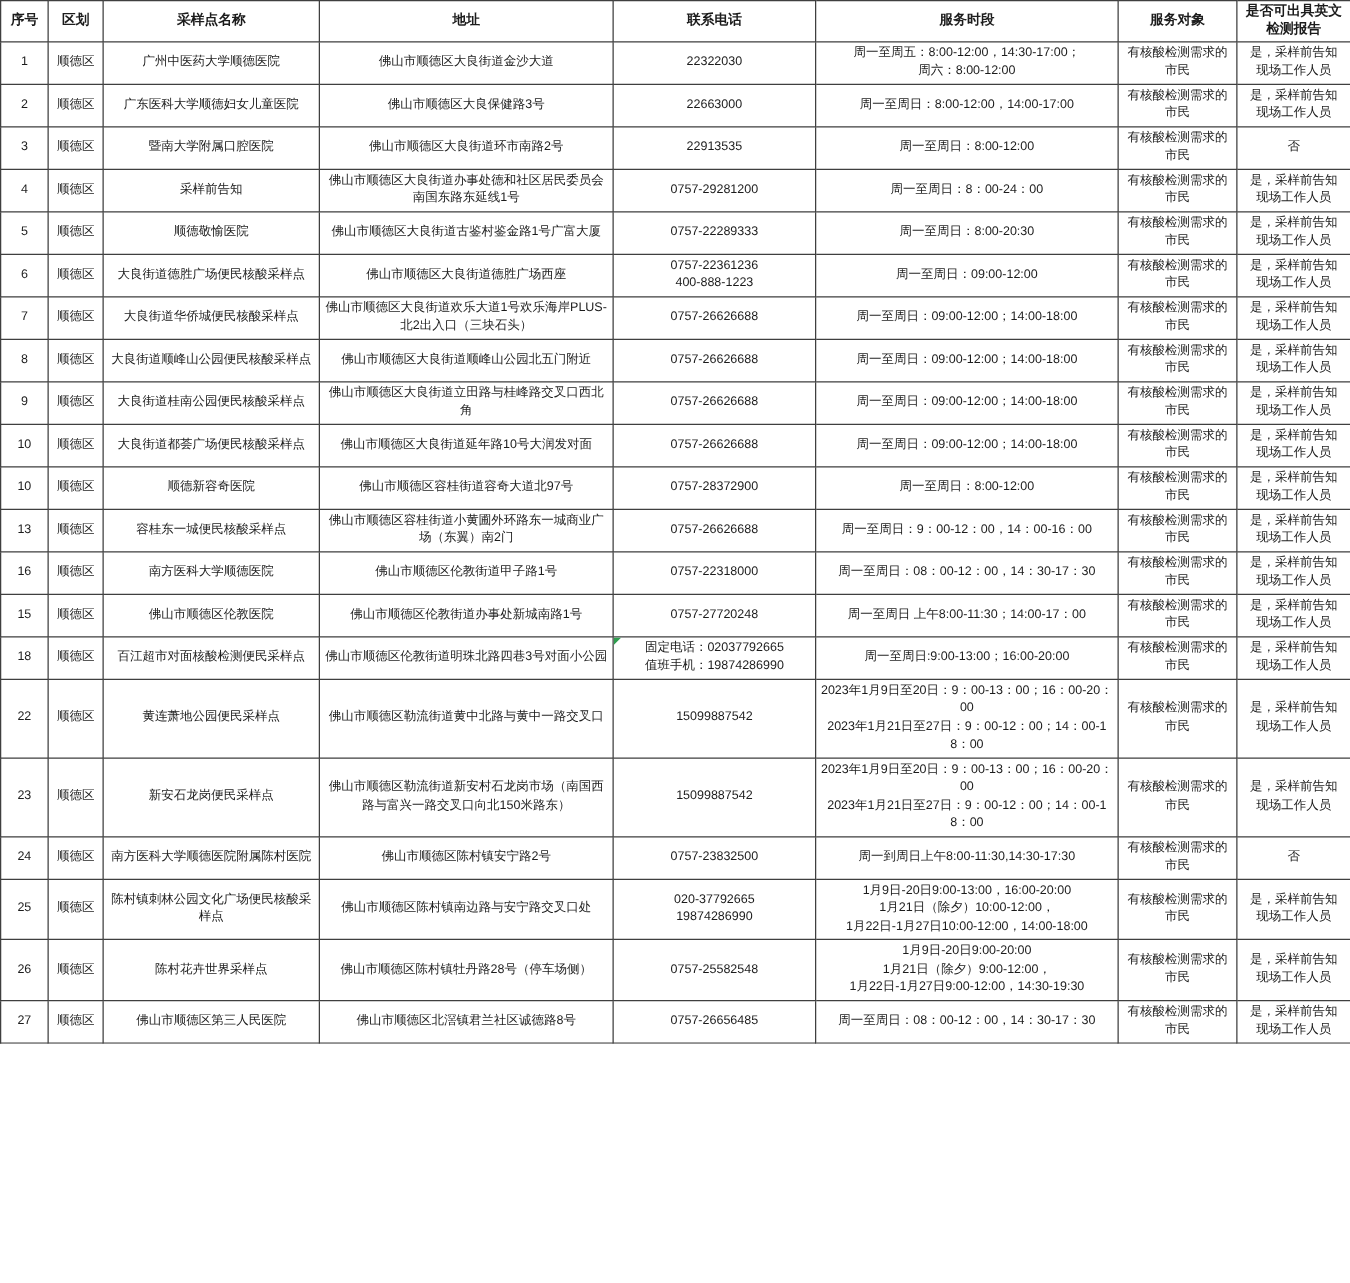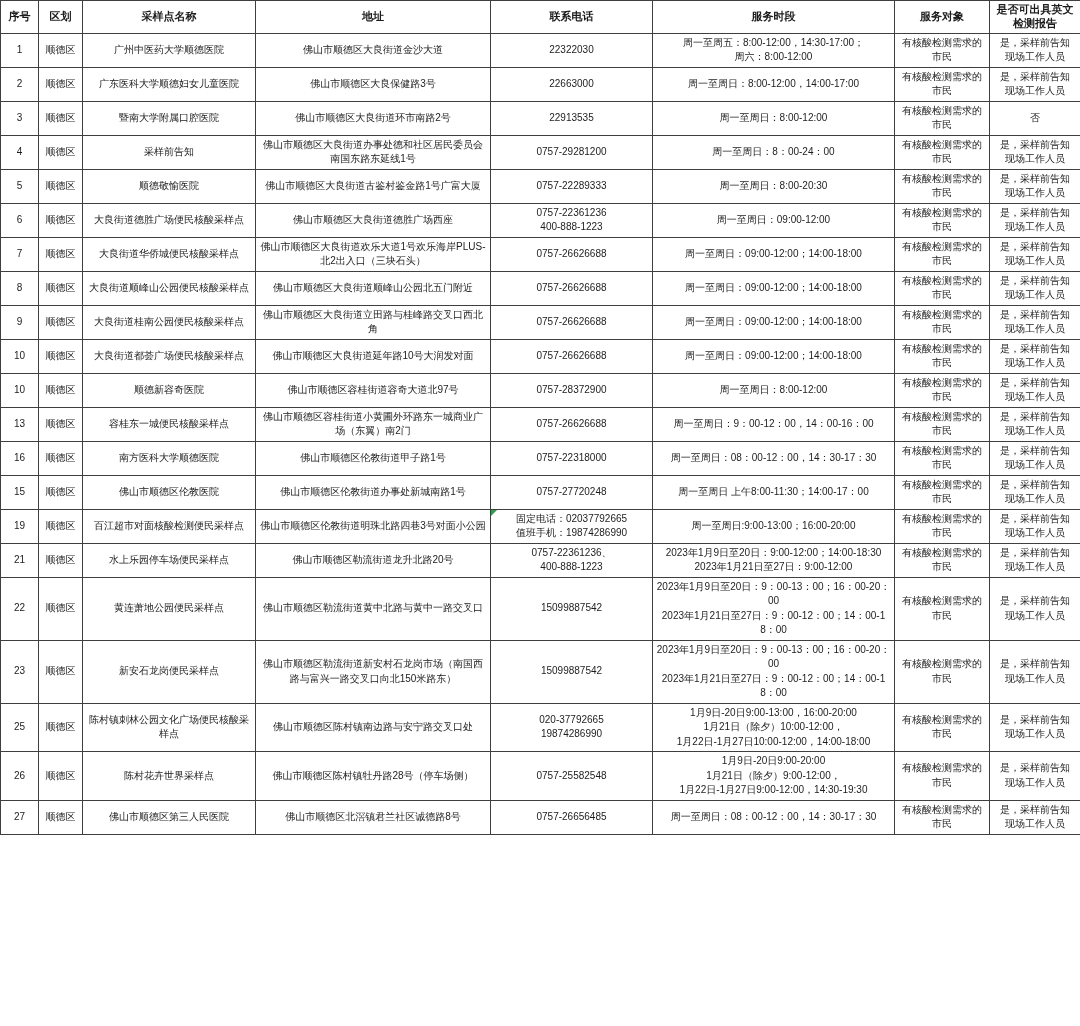--- a/index.html
+++ b/index.html
@@ -220,45 +220,32 @@
           <td>顺德区</td>
           <td>佛山市顺德区伦教医院</td>
           <td>佛山市顺德区伦教街道办事处新城南路1号</td>
           <td class="phone-cell">0757-27720248</td>
           <td>周一至周日 上午8:00-11:30；14:00-17：00</td>
           <td>有核酸检测需求的市民</td>
           <td>是，采样前告知
 现场工作人员</td>
         </tr>
         <tr>
-          <td>19</td>
+          <td>18</td>
           <td>顺德区</td>
           <td>百江超市对面核酸检测便民采样点</td>
           <td>佛山市顺德区伦教街道明珠北路四巷3号对面小公园</td>
           <td class="phone-cell">固定电话：02037792665
 值班手机：19874286990<span class="corner-marker" style="border-top-color: rgb(46, 158, 79);"></span></td>
           <td>周一至周日:9:00-13:00；16:00-20:00</td>
           <td>有核酸检测需求的市民</td>
           <td>是，采样前告知
 现场工作人员</td>
         </tr>
         <tr>
-          <td>21</td>
-          <td>顺德区</td>
-          <td>水上乐园停车场便民采样点</td>
-          <td>佛山市顺德区勒流街道龙升北路20号</td>
-          <td class="phone-cell">0757-22361236、
-400-888-1223</td>
-          <td>2023年1月9日至20日：9:00-12:00；14:00-18:30
-2023年1月21日至27日：9:00-12:00</td>
-          <td>有核酸检测需求的市民</td>
-          <td>是，采样前告知
-现场工作人员</td>
-        </tr>
-        <tr>
           <td>22</td>
           <td>顺德区</td>
           <td>黄连萧地公园便民采样点</td>
           <td>佛山市顺德区勒流街道黄中北路与黄中一路交叉口</td>
           <td class="phone-cell">15099887542</td>
           <td>2023年1月9日至20日：9：00-13：00；16：00-20：00
 2023年1月21日至27日：9：00-12：00；14：00-18：00</td>
           <td>有核酸检测需求的市民</td>
           <td>是，采样前告知
 现场工作人员</td>
@@ -267,20 +254,30 @@
           <td>23</td>
           <td>顺德区</td>
           <td>新安石龙岗便民采样点</td>
           <td>佛山市顺德区勒流街道新安村石龙岗市场（南国西路与富兴一路交叉口向北150米路东）</td>
           <td class="phone-cell">15099887542</td>
           <td>2023年1月9日至20日：9：00-13：00；16：00-20：00
 2023年1月21日至27日：9：00-12：00；14：00-18：00</td>
           <td>有核酸检测需求的市民</td>
           <td>是，采样前告知
 现场工作人员</td>
+        </tr>
+        <tr>
+          <td>24</td>
+          <td>顺德区</td>
+          <td>南方医科大学顺德医院附属陈村医院</td>
+          <td>佛山市顺德区陈村镇安宁路2号</td>
+          <td class="phone-cell">0757-23832500</td>
+          <td>周一到周日上午8:00-11:30,14:30-17:30</td>
+          <td>有核酸检测需求的市民</td>
+          <td>否</td>
         </tr>
         <tr>
           <td>25</td>
           <td>顺德区</td>
           <td>陈村镇刺林公园文化广场便民核酸采样点</td>
           <td>佛山市顺德区陈村镇南边路与安宁路交叉口处</td>
           <td class="phone-cell">020-37792665
 19874286990</td>
           <td>1月9日-20日9:00-13:00，16:00-20:00
 1月21日（除夕）10:00-12:00，

